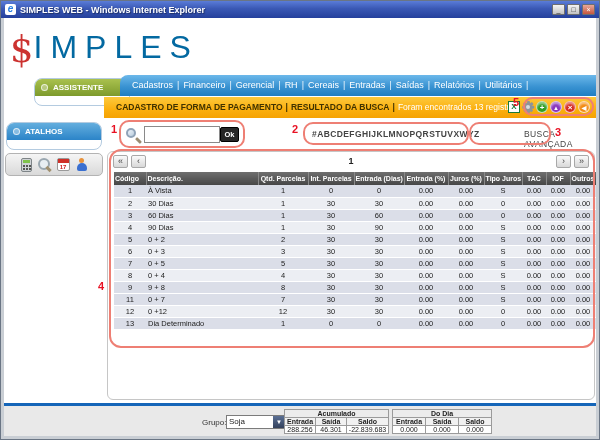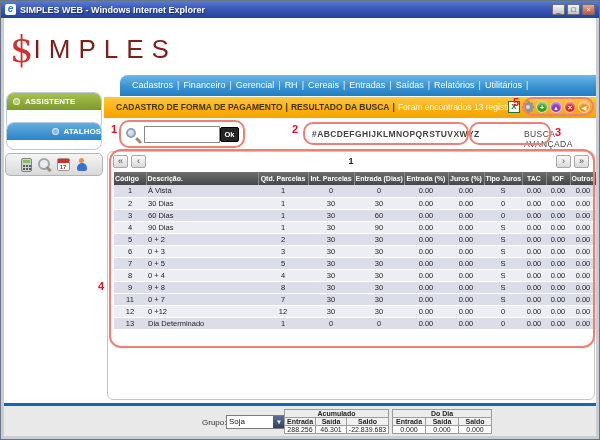--- a/index.html
+++ b/index.html
@@ -19,21 +19,21 @@
   .win-btn { width:13px; height:11px; background:linear-gradient(180deg,#f4f4f4,#c2c2c2);
     border:1px solid #6f6f6f; font-size:7px; line-height:9px; text-align:center; color:#222; border-radius:1px; }
   .win-btn.close { background:linear-gradient(180deg,#e8a89a,#c6563e); color:#fff; }
 
   
   .client { position:absolute; left:3px; right:3px; top:17px; bottom:36px; background:#ffffff; overflow:hidden; }
 
   
   .logo { position:absolute; left:6px; top:10px; white-space:nowrap; }
   .logo .dollar { font-family:"DejaVu Serif", serif; font-size:37px; color:#cc3230; font-weight:normal; }
-  .logo .rest { font-size:26px; color:#7f1d1d; letter-spacing:8px; vertical-align:4px; }
+  .logo .rest { font-size:32px; color:#0369a1; letter-spacing:8px; vertical-align:4px; }
 
   
   .menubar { position:absolute; left:100px; right:0; top:57px; height:21px;
     background:linear-gradient(180deg,#6cb8ea 0%,#3a93d2 55%,#1f7ec2 100%);
     border-radius:8px 0 0 0; color:#fff; font-size:9px; line-height:21px; padding-left:12px; white-space:nowrap;margin-left:16px; }
   .menu-item { cursor:default; }
   .menu-sep { margin:0 4px; opacity:.9; }
 
   
   .yellowbar { position:absolute; left:100px; right:0; top:79px; height:21px;
@@ -99,26 +99,26 @@
   table.results th:nth-child(6), table.results td:nth-child(6){ width:44px; }
   table.results th:nth-child(7), table.results td:nth-child(7){ width:36px; }
   table.results th:nth-child(8), table.results td:nth-child(8){ width:38px; }
   table.results th:nth-child(9), table.results td:nth-child(9){ width:24px; }
   table.results th:nth-child(10), table.results td:nth-child(10){ width:24px; }
   table.results th:nth-child(11), table.results td:nth-child(11){ width:26px; }
 
   
   .side-card { position:absolute; left:2px; width:96px; border:1px solid #b4cbe0; border-radius:8px;
     background:#fff; overflow:hidden; }
-  .card-assistente { top:74px; height:39px; }
+  .card-assistente { top:60px; height:28px;margin-left:28px; }
   .card-atalhos { top:104px; height:28px; }
   .side-header { height:17px; display:flex; align-items:center; gap:5px; padding-left:6px;
     color:#fff; font-size:8px; font-weight:bold; }
   .side-header.green { background:linear-gradient(180deg,#a9c14e,#7d9a2c); }
-  .side-header.blue { background:linear-gradient(180deg,#64aede,#2b84c8);justify-content:flex-end; }
+  .side-header.blue { background:linear-gradient(180deg,#64aede,#2b84c8); }
   .bullet { width:7px; height:7px; border-radius:50%; background:rgba(255,255,255,.35); border:1px solid rgba(255,255,255,.7); }
   .icon-bar { position:absolute; left:1px; top:135px; width:98px; height:23px;
     background:linear-gradient(180deg,#f5f5f5,#d9d9d9); border:1px solid #b3b3b3; border-radius:5px;
     display:flex; align-items:center; justify-content:center; gap:6px; }
   .calc-icon { width:11px; height:14px; background:#cfd3d6; border:1px solid #7e8487; border-radius:2px; position:relative; }
   .calc-icon::before { content:''; position:absolute; left:1px; top:1px; width:7px; height:3px; background:#7fc24c; }
   .calc-icon::after { content:''; position:absolute; left:1px; top:6px; width:2px; height:2px; background:#555;
     box-shadow:3px 0 #555, 6px 0 #555, 0 3px #555, 3px 3px #555, 6px 3px #555; }
   .side-mag { position:relative; width:13px; height:13px; }
   .side-mag::before { content:''; position:absolute; width:8px; height:8px; border:2px solid #9aa7b0;

